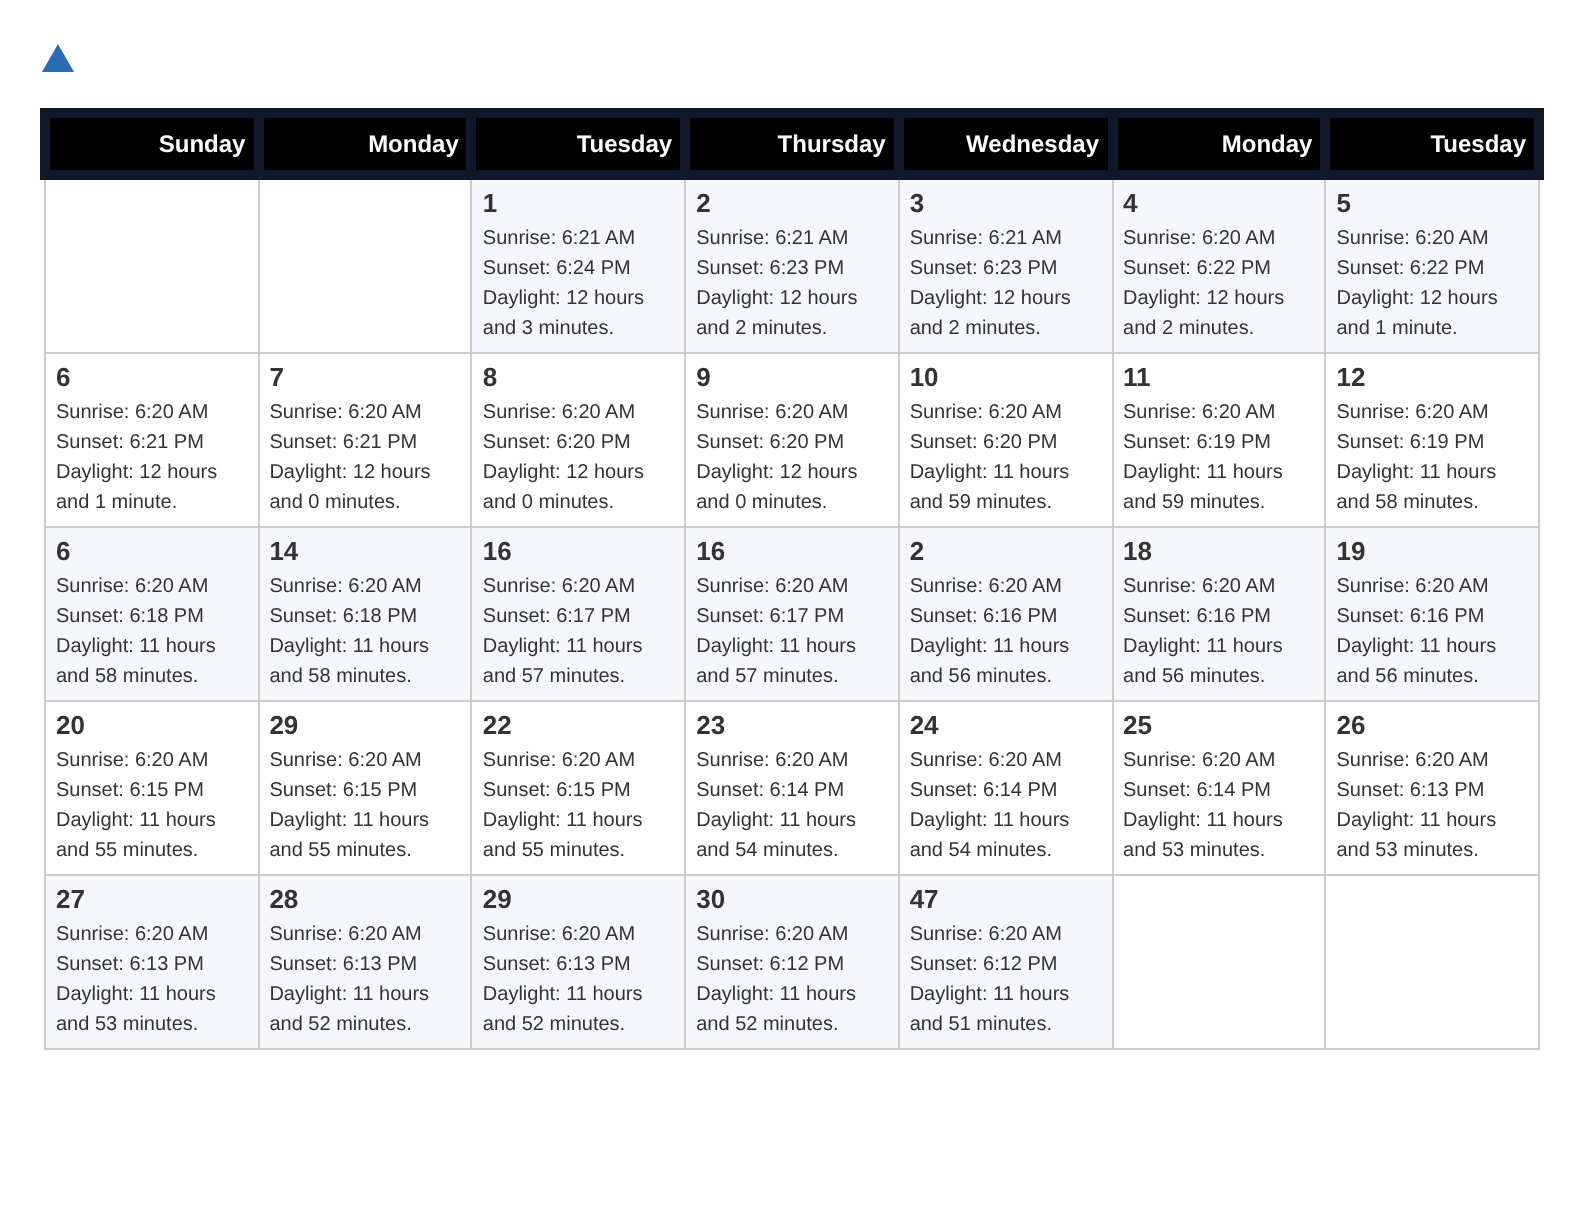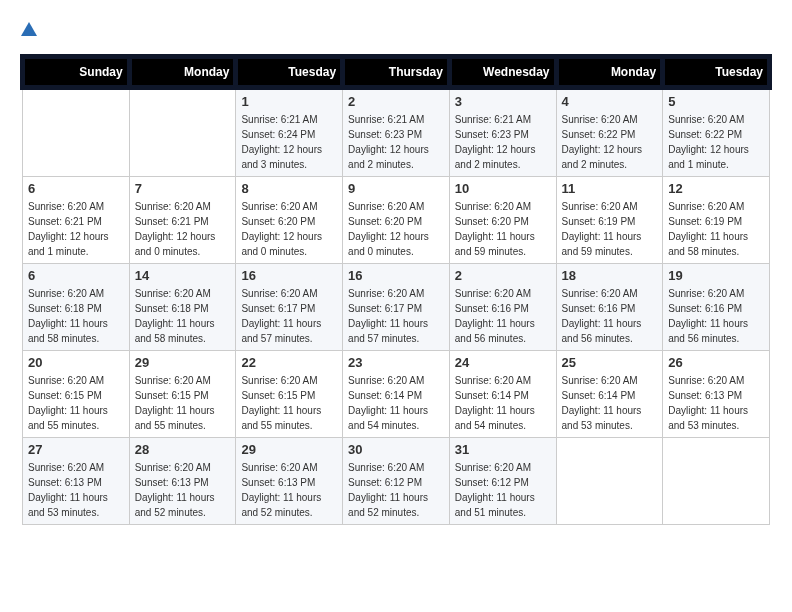--- a/index.html
+++ b/index.html
@@ -284,21 +284,21 @@
 Sunset: 6:13 PM
 Daylight: 11 hours and 52 minutes.</div>
         </td>
         <td>
           <div class="day-num">30</div>
           <div class="day-info" style="white-space: pre-line;">Sunrise: 6:20 AM
 Sunset: 6:12 PM
 Daylight: 11 hours and 52 minutes.</div>
         </td>
         <td>
-          <div class="day-num">31</div>
+          <div class="day-num">47</div>
           <div class="day-info" style="white-space: pre-line;">Sunrise: 6:20 AM
 Sunset: 6:12 PM
 Daylight: 11 hours and 51 minutes.</div>
         </td>
         <td class="empty-cell"></td>
         <td class="empty-cell"></td>
       </tr>
     </tbody>
 </table>
 

